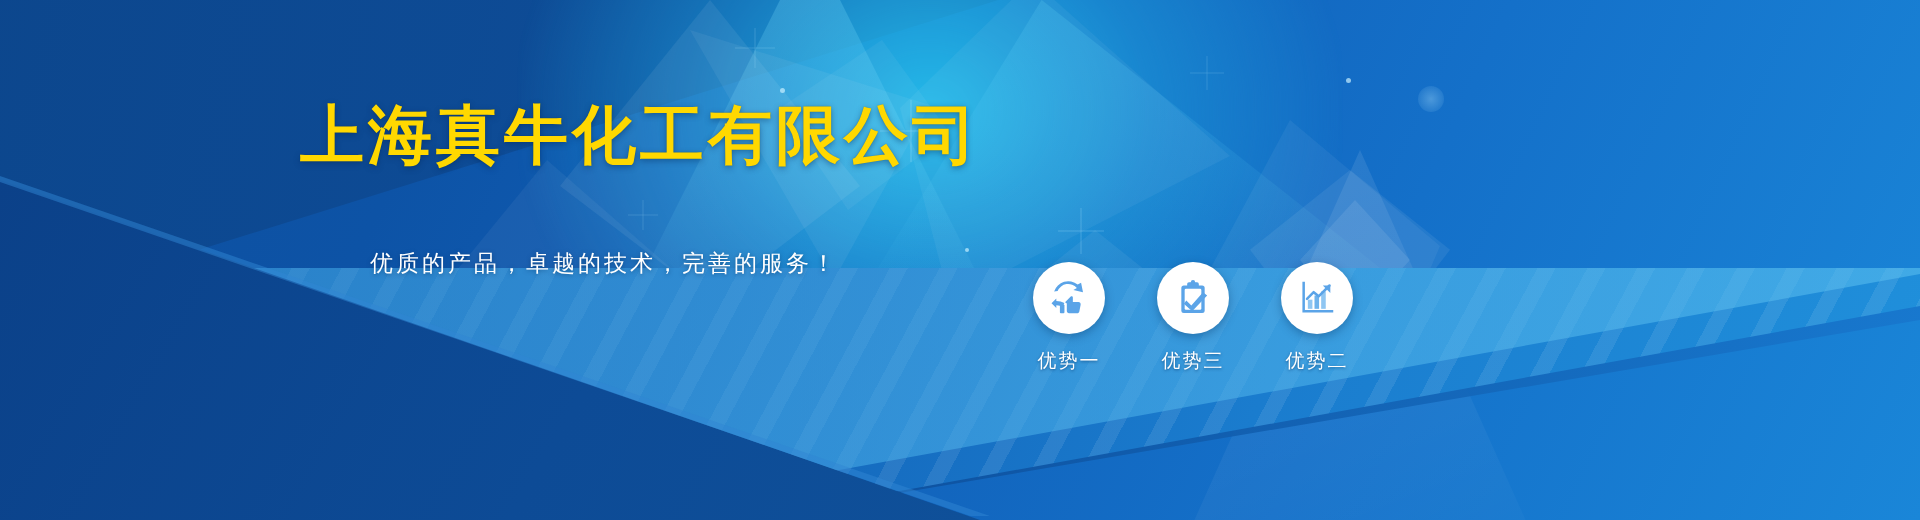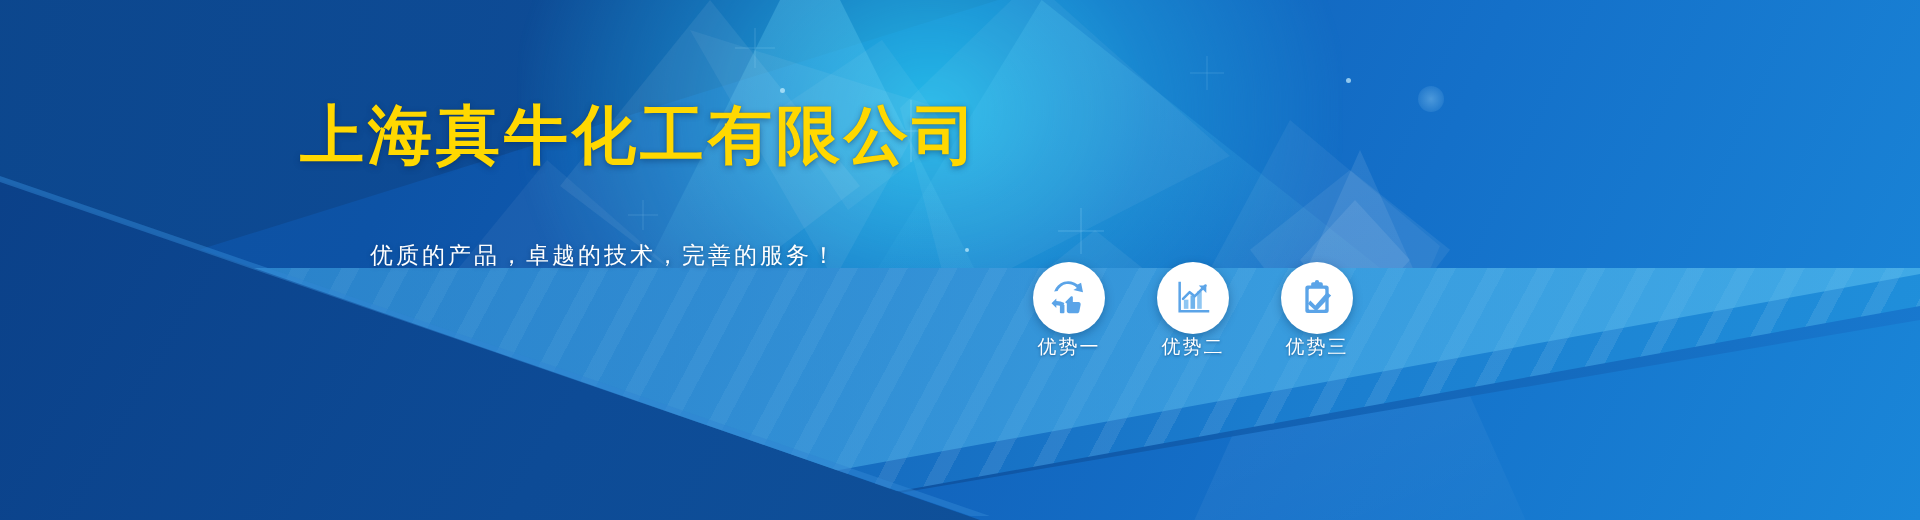--- a/index.html
+++ b/index.html
@@ -171,21 +171,21 @@
   
   .title{
     position:absolute; left:300px; top:92px;
     font-size:64px; font-weight:700; letter-spacing:4px;
     color:#ffd800;
     text-shadow:0 2px 6px rgba(0,40,90,.45), 0 0 1px rgba(0,0,0,.3);
     white-space:nowrap;
     font-family:"DejaVu Sans","Liberation Sans",sans-serif;
   }
   .subtitle{
-    position:absolute; left:370px; top:240px;
+    position:absolute; left:370px; top:248px;
     font-size:23px; font-weight:500; letter-spacing:3px;
     color:#ffffff;
     text-shadow:0 1px 4px rgba(0,45,95,.55);
     white-space:nowrap;
   }
 
   
   .features{
     position:absolute; left:1030px; top:262px;
     display:flex; gap:46px; align-items:flex-start;
@@ -196,20 +196,21 @@
     cursor:pointer;
   }
   .circle{
     width:72px; height:72px; border-radius:50%;
     background:#ffffff;
     display:flex; align-items:center; justify-content:center;
     box-shadow:0 3px 10px rgba(4,40,85,.35);
   }
   .circle svg{ display:block; }
   .feat-label{
+    margin-top:14px;
     font-size:19px; color:#ffffff; letter-spacing:2px;
     text-shadow:0 1px 3px rgba(0,45,95,.6);
     white-space:nowrap;
   }
 </style>
 </head>
 <body>
 
 <div class="banner">
 
@@ -264,48 +265,48 @@
         <span>
           <svg width="42" height="42" viewBox="0 0 48 48" fill="#5ba4e8">
             <path d="M11 16a13 13 0 0 1 22-3.4l-4 2.2 11 2.6-2.2-10.8-3.9 2.1A17 17 0 0 0 7 16.6z"></path>
             <path d="M9.5 24.5 4 30l5.5 5.5v-3.2c3 .1 5.4.7 7.4 1.9l1.8-4.4c-2.6-1.5-5.7-2.2-9.2-2.3z"></path>
             <path d="M19.5 28.8 26 22.3c.9-.9 2.4-.3 2.4 1v5.4h6.4c1.6 0 2.8 1.4 2.5 3l-1.5 7.7c-.2 1.2-1.3 2.1-2.5 2.1H24c-1.4 0-2.5-1.1-2.5-2.5v-8.7z"></path>
             <rect x="13.6" y="31.4" width="5.2" height="10.1" rx="1.1"></rect>
           </svg>
         </span>
       </div>
       <div class="feat-label">优势一</div>
+    </div>
+
+    <div class="feature">
+      <div class="circle">
+        <span>
+          <svg width="40" height="40" viewBox="0 0 48 48" fill="none">
+            <rect x="10" y="9" width="28" height="33" rx="3" fill="#5ba4e8"></rect>
+            <rect x="14" y="13" width="20" height="25" rx="1.5" fill="#ffffff"></rect>
+            <rect x="17" y="5" width="14" height="7" rx="2.2" fill="#5ba4e8"></rect>
+            <circle cx="24" cy="5" r="2.6" fill="#5ba4e8"></circle>
+            <path d="M16 27 22 33 36 17l5 4-18 19-10-9z" fill="#5ba4e8"></path>
+          </svg>
+        </span>
+      </div>
+      <div class="feat-label">优势三</div>
     </div>
 
     <div class="feature">
       <div class="circle">
         <span>
           <svg width="40" height="40" viewBox="0 0 48 48" fill="none">
             <path d="M8 6v34h34" stroke="#5ba4e8" stroke-width="3" stroke-linecap="square"></path>
             <rect x="13" y="26" width="5.5" height="11" fill="#8fc6f2"></rect>
             <rect x="21" y="21" width="5.5" height="16" fill="#6fb3ec"></rect>
             <rect x="29" y="16" width="5.5" height="21" fill="#8fc6f2"></rect>
             <path d="M12 25 20 17 26 22 39 9" stroke="#5ba4e8" stroke-width="3" stroke-linejoin="round" stroke-linecap="round"></path>
             <path d="M31 9h9v9z" fill="#5ba4e8"></path>
           </svg>
         </span>
       </div>
       <div class="feat-label">优势二</div>
     </div>
 
-    <div class="feature">
-      <div class="circle">
-        <span>
-          <svg width="40" height="40" viewBox="0 0 48 48" fill="none">
-            <rect x="10" y="9" width="28" height="33" rx="3" fill="#5ba4e8"></rect>
-            <rect x="14" y="13" width="20" height="25" rx="1.5" fill="#ffffff"></rect>
-            <rect x="17" y="5" width="14" height="7" rx="2.2" fill="#5ba4e8"></rect>
-            <circle cx="24" cy="5" r="2.6" fill="#5ba4e8"></circle>
-            <path d="M16 27 22 33 36 17l5 4-18 19-10-9z" fill="#5ba4e8"></path>
-          </svg>
-        </span>
-      </div>
-      <div class="feat-label">优势三</div>
-    </div>
-
 
   </div>
 </div>
 
 </body></html>

